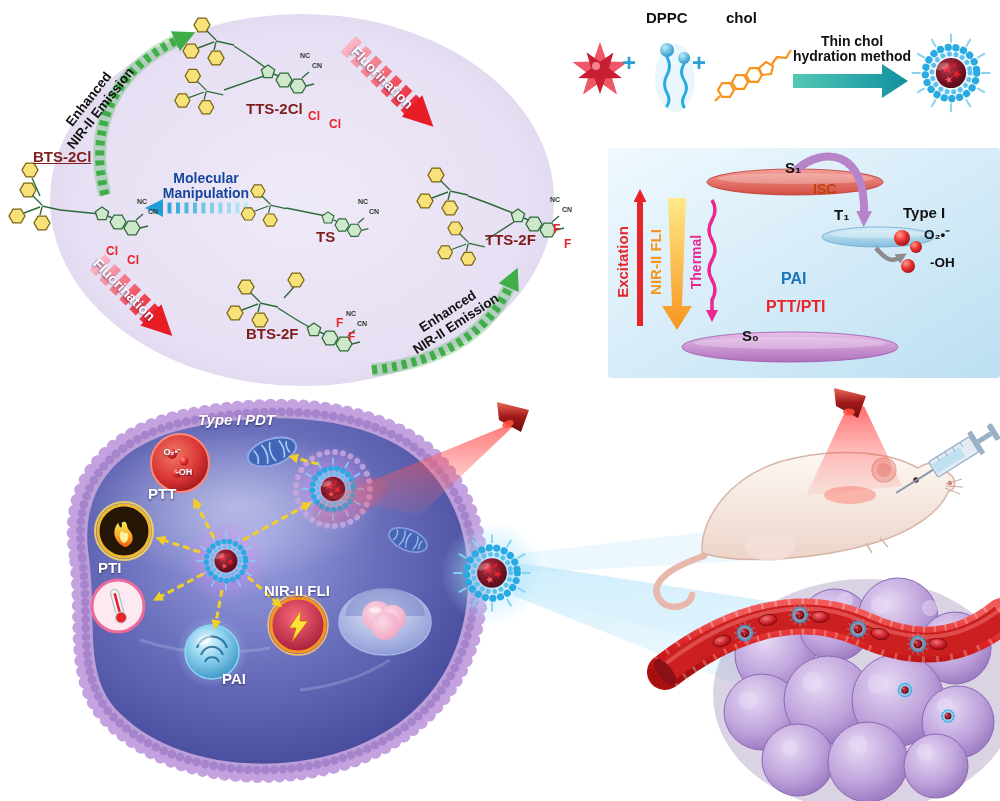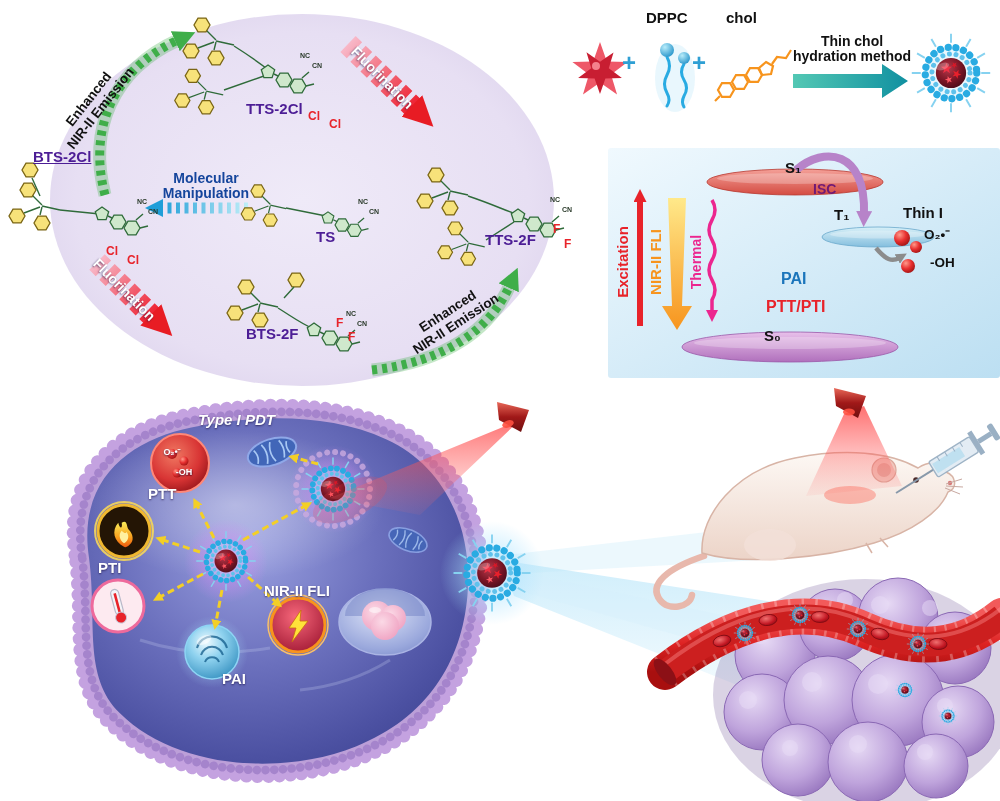--- a/index.html
+++ b/index.html
@@ -1,24 +1,24 @@
 <!DOCTYPE html>
 <html><head>
 <meta charset="utf-8">
 <style>
   html,body{margin:0;padding:0;background:#fff;}
   #canvas{position:relative;width:1000px;height:801px;background:#fff;overflow:hidden;
           font-family:"Liberation Sans",sans-serif;}
   #art{position:absolute;left:0;top:0;}
   .lbl{position:absolute;font-weight:700;line-height:1.08;white-space:nowrap;}
   .tac{text-align:center;}
-  .blue{color:#4c1d95;} .red{color:#e8232a;} .navy{color:#15459c;}
+  .blue{color:#7f1d1d;} .red{color:#e8232a;} .navy{color:#15459c;}
   .white{color:#fff;text-shadow:0 1px 2px rgba(30,20,70,.7);}
   .black{color:#111;} .orange{color:#f7941d;} .magenta{color:#ec268f;}
-  .paiblue{color:#1b75bb;} .iscgray{color:#701a75;} .plusblue{color:#2e9fd4;}
+  .paiblue{color:#1b75bb;} .iscgray{color:#c2410c;} .plusblue{color:#2e9fd4;}
   .s9{font-size:9px;} .s12{font-size:12px;} .s13{font-size:13.5px;} .s14{font-size:14px;}
   .s15{font-size:15px;} .s16{font-size:16px;} .s24{font-size:24px;}
   .yhex{fill:#f7e27a;stroke:#7a6514;stroke-width:1.3;}
   .ghex{fill:#cfe8cc;stroke:#2f6b3a;stroke-width:1.3;}
   .bond{stroke:#2f6b3a;stroke-width:1.4;fill:none;}
   .nc{font:700 7px "Liberation Sans",sans-serif;fill:#2a3a2a;}
 </style>
 </head>
 <body>
 
@@ -542,26 +542,26 @@
   <div class="lbl s24 plusblue" style="left:622px;top:50px;">+</div>
   <div class="lbl s15 black" style="left:726px;top:10px;">chol</div>
   <div class="lbl s24 plusblue" style="left:692px;top:50px;">+</div>
   <div class="lbl s14 black tac" style="left:788px;top:34px;width:128px;white-space:normal;">
     <div>Thin chol</div>
     <div>hydration method</div>
   </div>
 
   <div class="lbl s15 black" style="left:785px;top:160px;">S₁</div>
   <div class="lbl s15 black" style="left:834px;top:207px;">T₁</div>
-  <div class="lbl s15 black" style="left:742px;top:328px;margin-left:22px;">S₀</div>
+  <div class="lbl s15 black" style="left:742px;top:328px;">S₀</div>
   <div class="lbl s14 iscgray" style="left:813px;top:182px;">ISC</div>
   <div class="lbl s15 red" style="left:623px;top:262px;transform:translate(-50%,-50%) rotate(-90deg);">Excitation</div>
   <div class="lbl s15 orange" style="left:656px;top:262px;transform:translate(-50%,-50%) rotate(-90deg);">NIR-II FLI</div>
   <div class="lbl s14 magenta" style="left:697px;top:262px;transform:translate(-50%,-50%) rotate(-90deg);">Thermal</div>
-  <div class="lbl s15 black" style="left:903px;top:205px;">Thin I</div>
+  <div class="lbl s15 black" style="left:903px;top:205px;">Type I</div>
   <div class="lbl s13 black" style="left:924px;top:228px;">O₂•⁻</div>
   <div class="lbl s13 black" style="left:930px;top:256px;">-OH</div>
   <div class="lbl s16 paiblue" style="left:781px;top:270px;">PAI</div>
   <div class="lbl s16 red" style="left:766px;top:298px;">PTT/PTI</div>
 
   <div class="lbl s15 white" style="left:198px;top:412px;font-style:italic;">Type I PDT</div>
   <div class="lbl s9 white" style="left:172px;top:453px;transform:translate(-50%,-50%);">O₂•⁻</div>
   <div class="lbl s9 white" style="left:184px;top:473px;transform:translate(-50%,-50%);">-OH</div>
   <div class="lbl s15 white" style="left:104px;top:486px;padding-left:44px;">PTT</div>
   <div class="lbl s15 white" style="left:98px;top:560px;">PTI</div>

